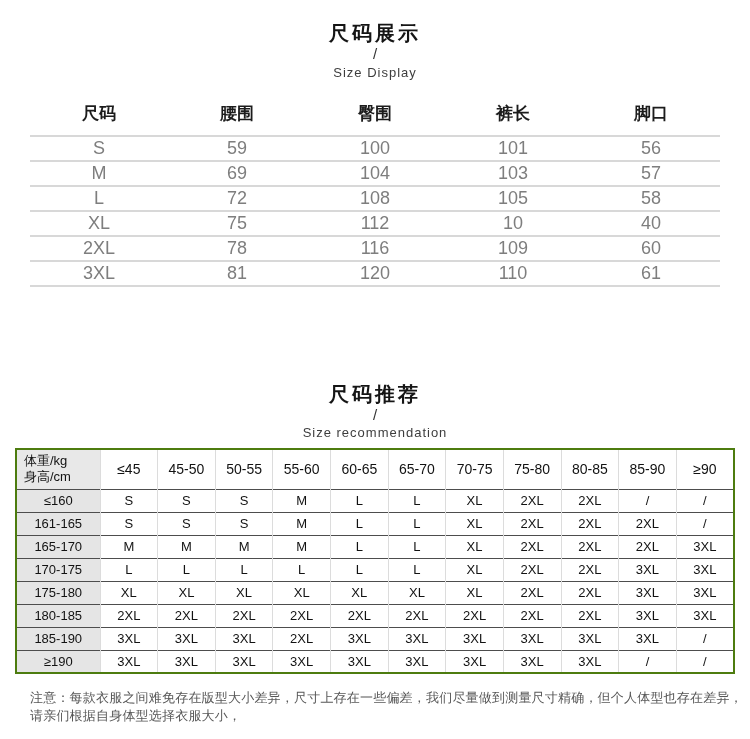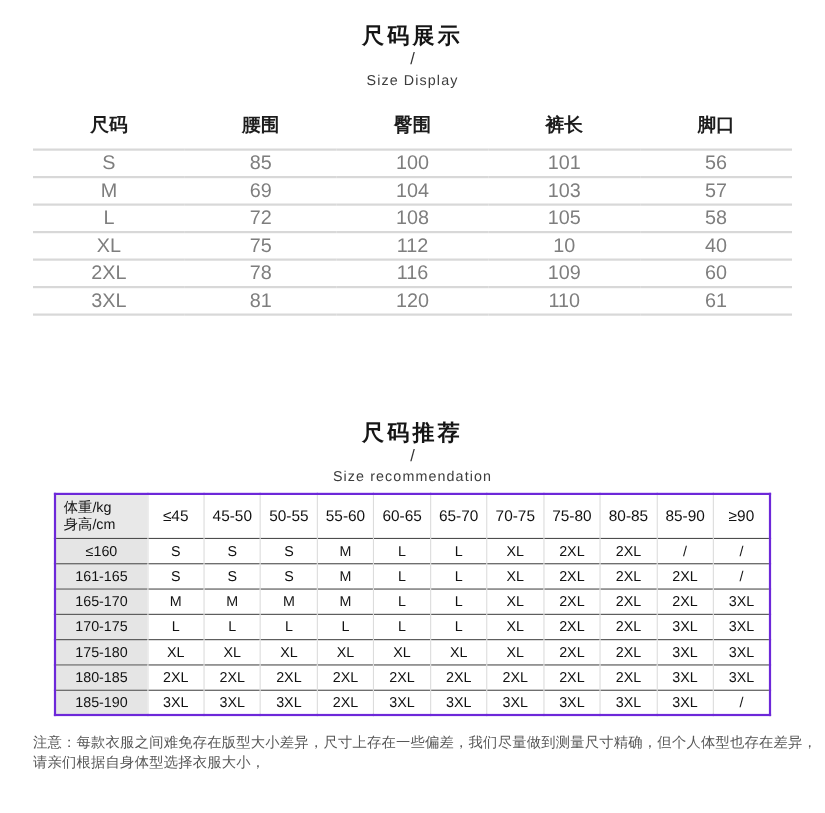--- a/index.html
+++ b/index.html
@@ -53,24 +53,24 @@
   table.size-table td {
     font-size: 18px;
     color: #7e7e7e;
     text-align: center;
     height: 25px;
     padding: 0;
   }
 
   
   table.rec-table {
-    width: 652px;
+    width: 720px;
     margin: 8px auto 0;
     border-collapse: collapse;
-    border: 2px solid #6d28d9;
+    border: 2px solid #4d7c0f;
     table-layout: fixed;
   }
   table.rec-table th, table.rec-table td {
     border-top: 1px solid #4d4d4d;
     border-left: 1px solid #dcdcdc;
     font-size: 13px;
     text-align: center;
     height: 23px;
     padding: 0;
     color: #121212;
@@ -117,21 +117,21 @@
           <th>尺码</th>
           <th>腰围</th>
           <th>臀围</th>
           <th>裤长</th>
           <th>脚口</th>
         </tr>
       </thead>
       <tbody>
         <tr>
           <td>S</td>
-          <td>85</td>
+          <td>59</td>
           <td>100</td>
           <td>101</td>
           <td>56</td>
         </tr>
         <tr>
           <td>M</td>
           <td>69</td>
           <td>104</td>
           <td>103</td>
           <td>57</td>
@@ -286,17 +286,31 @@
           <td>3XL</td>
           <td>2XL</td>
           <td>3XL</td>
           <td>3XL</td>
           <td>3XL</td>
           <td>3XL</td>
           <td>3XL</td>
           <td>3XL</td>
           <td>/</td>
         </tr>
+        <tr>
+          <th class="rowhead">≥190</th>
+          <td>3XL</td>
+          <td>3XL</td>
+          <td>3XL</td>
+          <td>3XL</td>
+          <td>3XL</td>
+          <td>3XL</td>
+          <td>3XL</td>
+          <td>3XL</td>
+          <td>3XL</td>
+          <td>/</td>
+          <td>/</td>
+        </tr>
       </tbody>
     </table>
 </div>
 
 <div class="note">注意：每款衣服之间难免存在版型大小差异，尺寸上存在一些偏差，我们尽量做到测量尺寸精确，但个人体型也存在差异，请亲们根据自身体型选择衣服大小，</div>
 
 </body></html>

